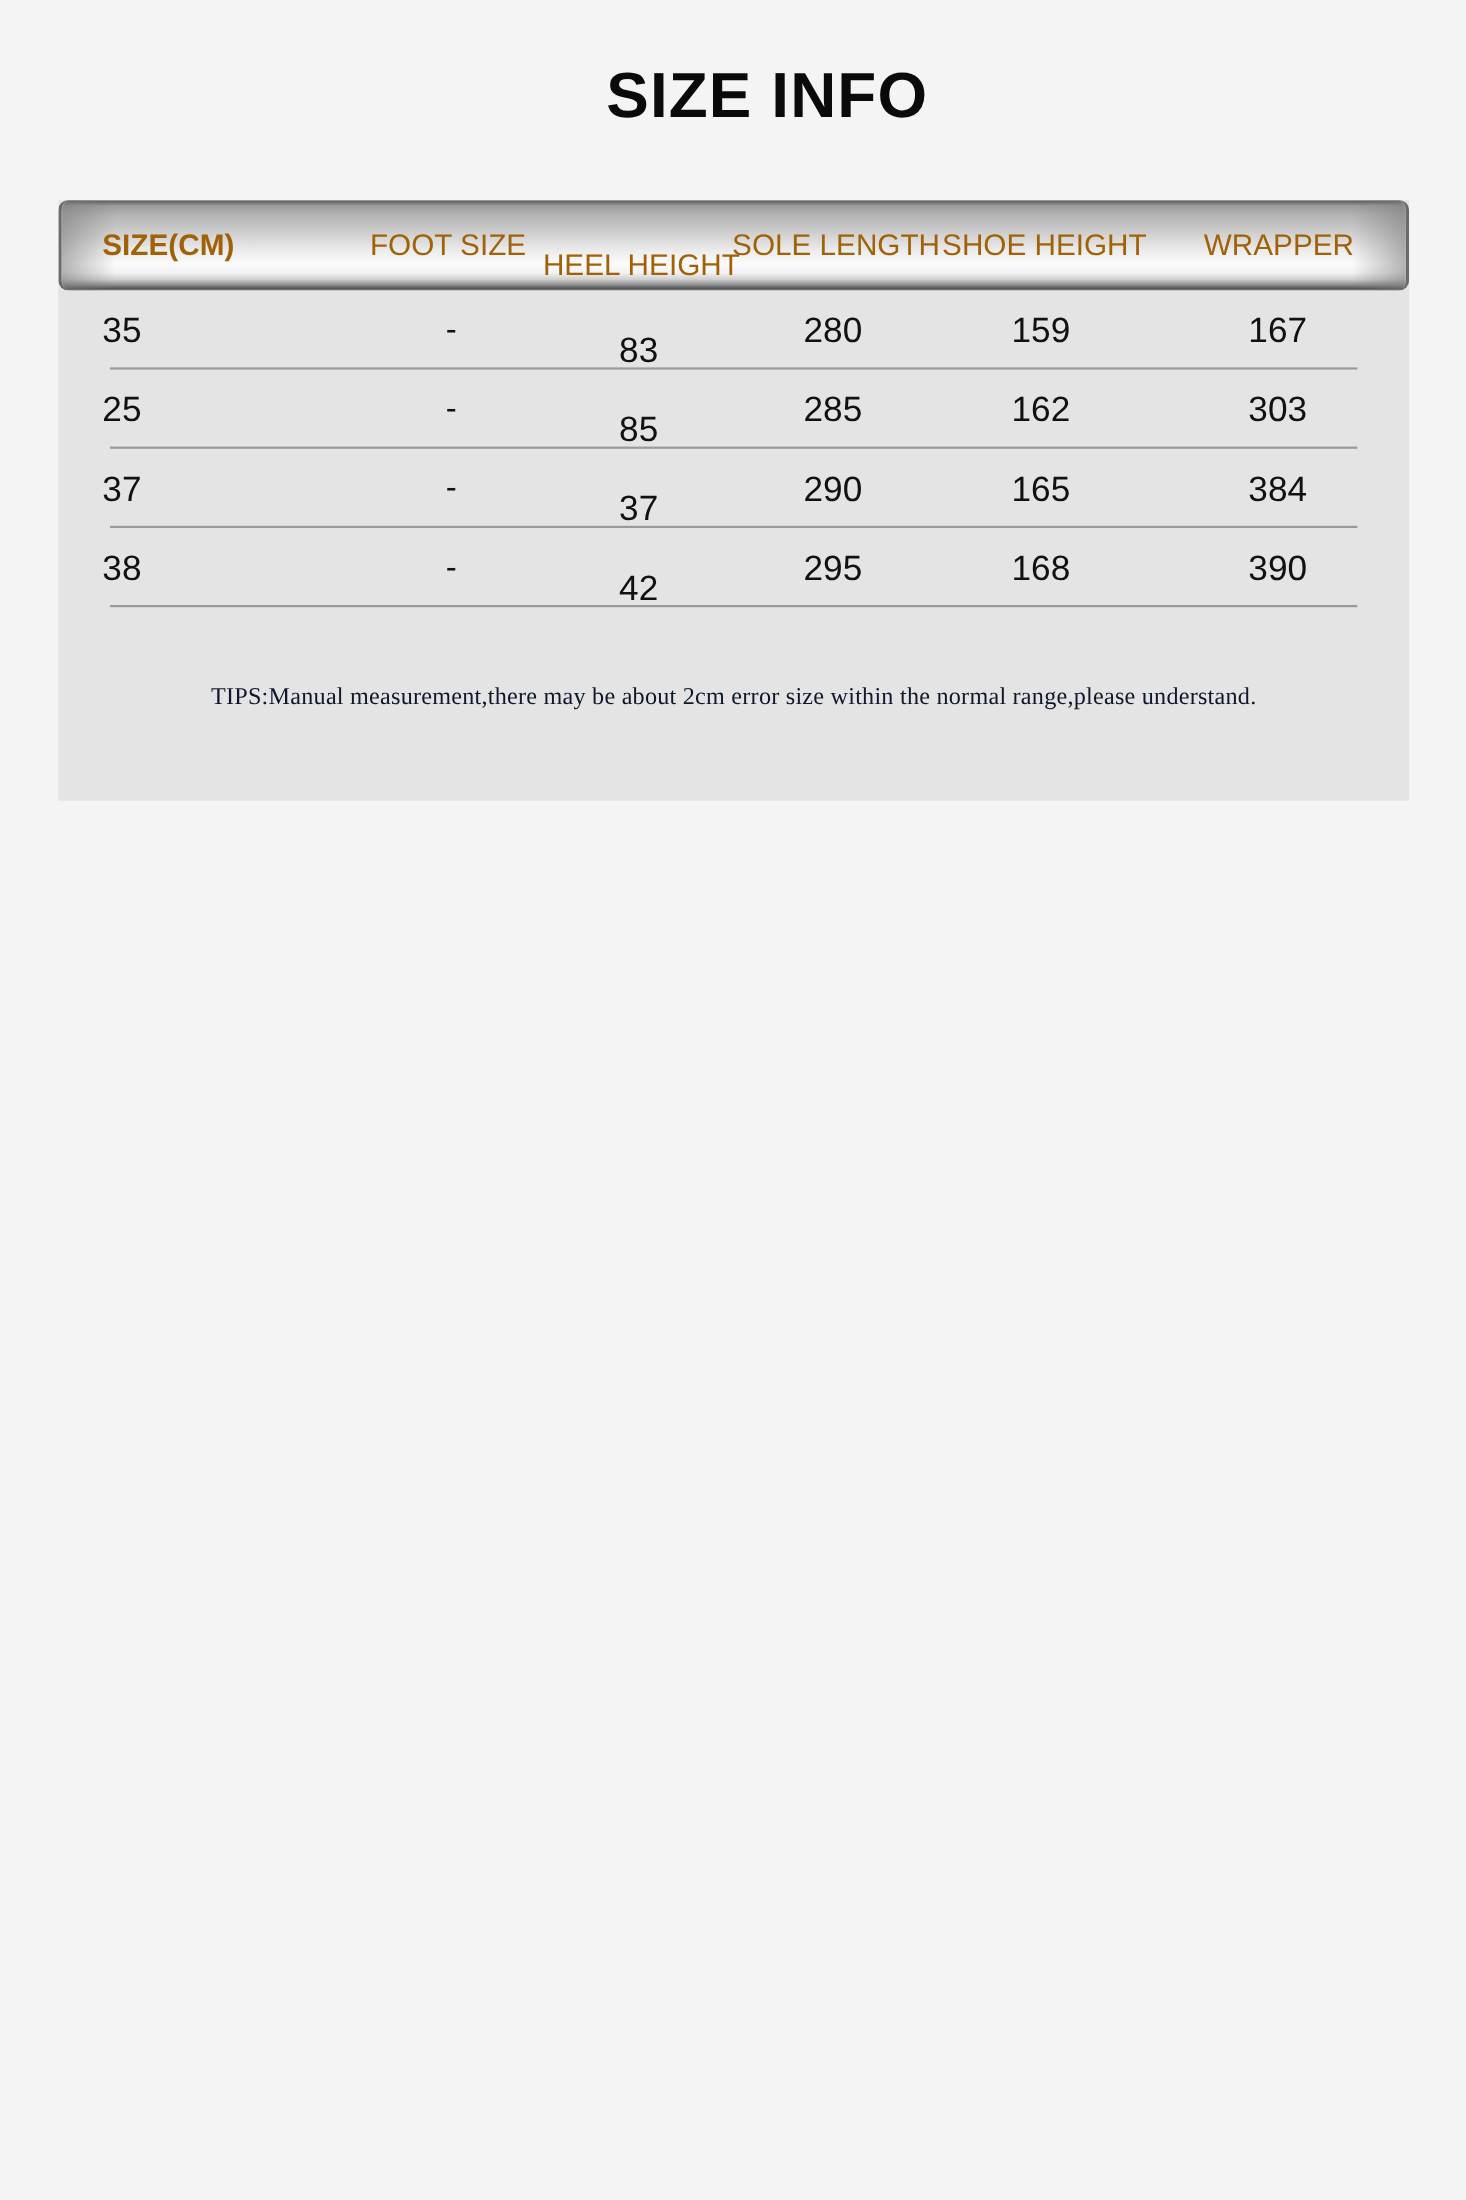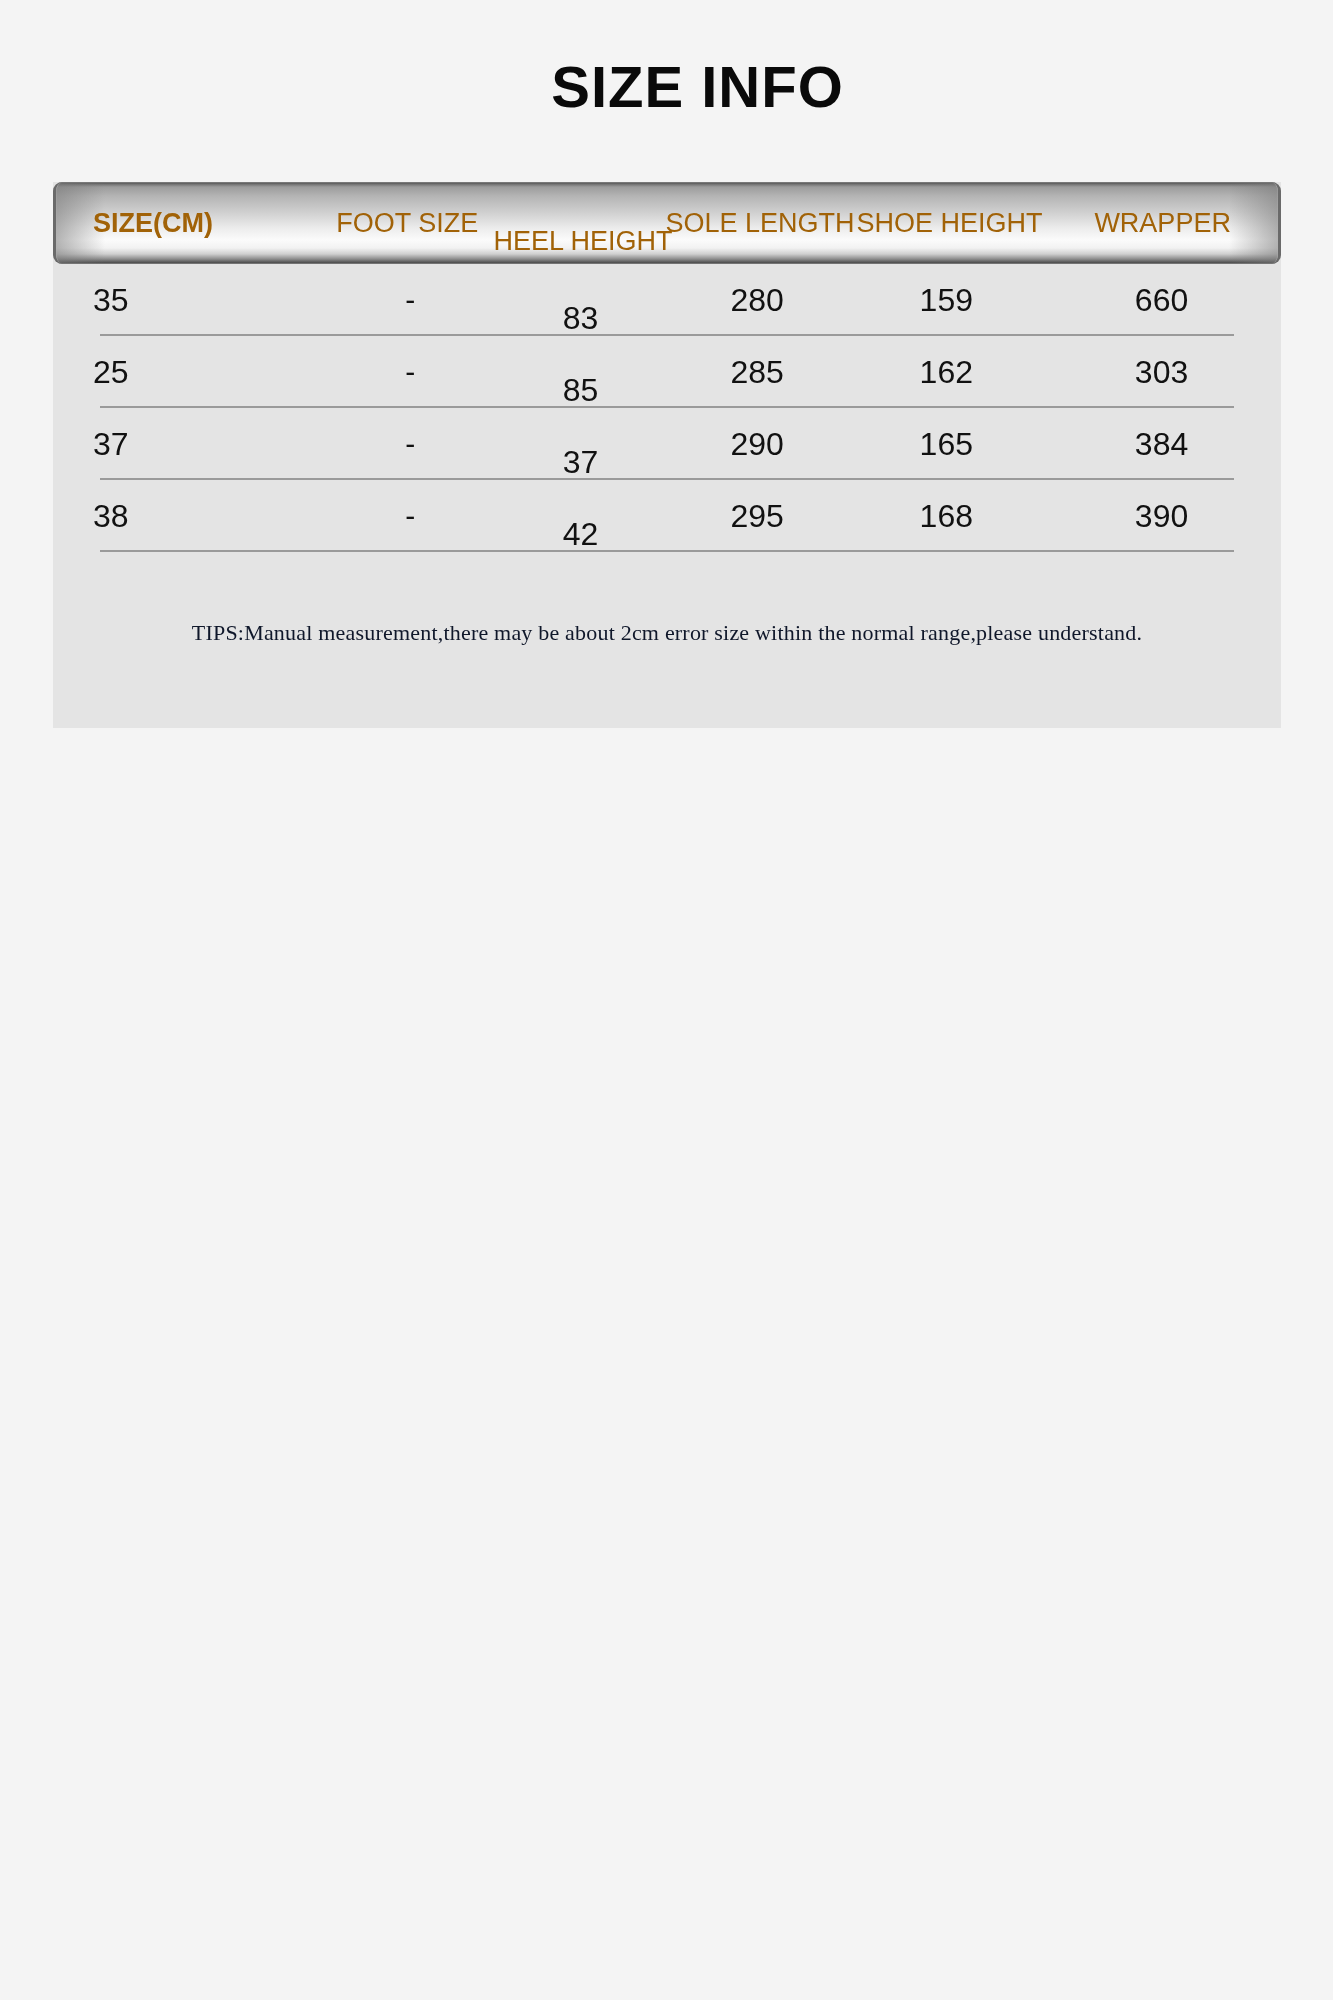--- a/index.html
+++ b/index.html
@@ -198,21 +198,21 @@
     </div>
 
     <div class="rows">
 
       <div class="row">
         <div class="cell first c0">35</div>
         <div class="cell dash c1">-</div>
         <div class="cell c2">83</div>
         <div class="cell c3">280</div>
         <div class="cell c4">159</div>
-        <div class="cell c5">660</div>
+        <div class="cell c5">167</div>
         <div class="rule"></div>
       </div>
 
       <div class="row">
         <div class="cell first c0">25</div>
         <div class="cell dash c1">-</div>
         <div class="cell c2">85</div>
         <div class="cell c3">285</div>
         <div class="cell c4">162</div>
         <div class="cell c5">303</div>

